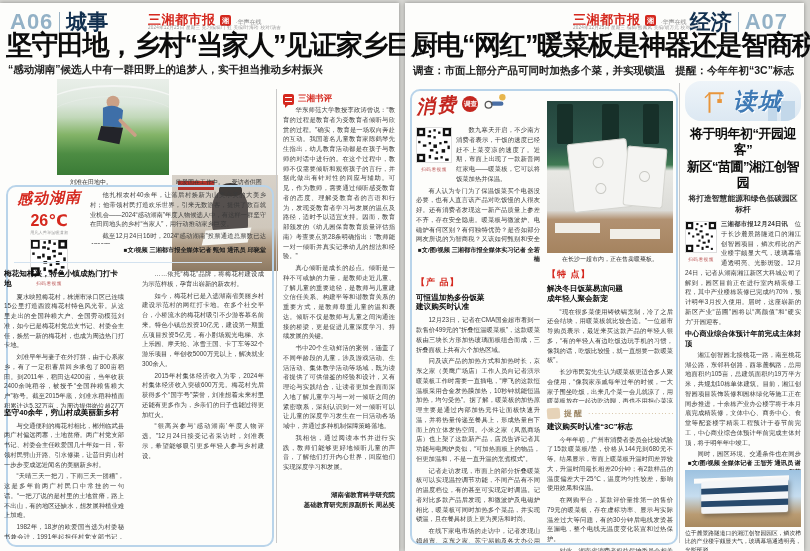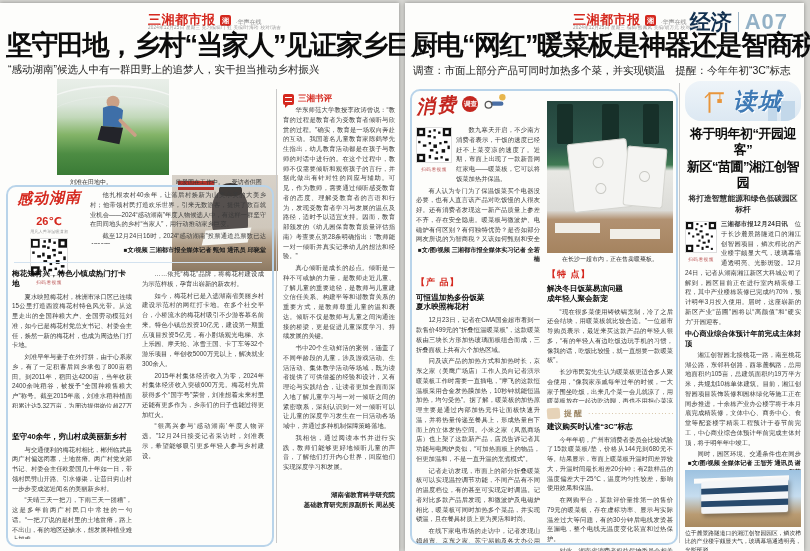--- a/index.html
+++ b/index.html
@@ -4,21 +4,21 @@
 <style>
   html,body{margin:0;padding:0;}
   body{width:810px;height:551px;background:#d6d6d2;font-family:"Liberation Sans","DejaVu Sans",sans-serif;overflow:hidden;position:relative;}
   .page{position:absolute;top:3px;background:#fdfdfb;box-shadow:0 0 4px rgba(0,0,0,.35);height:548px;width:399px;}
   #pageL{left:0;}
   #pageR{left:405px;}
   .abs{position:absolute;}
   .hairline{border-left:1px solid #c9c9c9;}
   .frame{border:2px solid #b9d4ea;border-radius:10px;}
   .headline{font-weight:900;color:#0c0c0c;letter-spacing:-1.5px;white-space:nowrap;font-size:27px;line-height:1;}
-  .deck{font-size:10.5px;font-weight:400;color:#222;white-space:nowrap;}
+  .deck{font-size:10.5px;font-weight:700;color:#222;white-space:nowrap;}
   .pgnum{font-size:22px;font-weight:700;color:#93b1c6;letter-spacing:1px;}
   .pgsec{font-size:21px;font-weight:900;color:#12304f;}
   .pgdiv{display:inline-block;width:1px;height:20px;background:#9db4c5;margin:0 6px;vertical-align:-3px;}
   .masthead{font-size:13px;font-weight:900;color:#d5281e;letter-spacing:.5px;}
   .mhbadge{display:inline-block;width:11px;height:11px;background:#d5281e;color:#fff;font-size:7px;font-weight:700;text-align:center;line-height:11px;border-radius:2px;vertical-align:1px;}
   .mhsub{font-size:6px;color:#888;}
   .dateline{font-size:4.6px;color:#999;letter-spacing:.2px;white-space:nowrap;}
   .bodytxt{font-size:6.3px;line-height:1.55;color:#3b3b3b;text-align:justify;}
   .bodytxt p{margin:0 0 2px 0;text-indent:2em;}
   .subhead{font-size:7.6px;font-weight:900;color:#111;line-height:1.3;margin:0 0 3px 0;}
@@ -44,21 +44,21 @@
   .ph3 .bottle{position:absolute;top:2%;width:13%;height:26%;background:#173029;border-radius:2px;}
   .ph3 .panel{position:absolute;background:#f4f4f2;border:1px solid #d5d5d0;border-radius:3px;}
   .ph3 .knob{position:absolute;width:9px;height:9px;border:1.5px solid #c9c9c4;border-radius:50%;}
   .ph3 .slip{position:absolute;background:#f1efe9;height:7%;}
   
   .ph4{background:linear-gradient(180deg,#9dc2e0 0%,#c6ddef 46%,#b99b72 78%,#a8895f 100%);}
   .ph4 .bld{position:absolute;left:12%;top:18%;width:76%;height:58%;background:repeating-linear-gradient(180deg,#f3f5f7 0 7px,#27496c 7px 13px);transform:perspective(200px) rotateY(-10deg) skewY(-2deg);border-radius:2px;box-shadow:2px 3px 4px rgba(0,0,0,.3);}
   .ph4 .roof{position:absolute;left:8%;top:12%;width:82%;height:8%;background:#fbfbfa;transform:skewY(-2deg);}
   
   .gdhn{font-size:15px;font-weight:900;color:#d5281e;transform:rotate(-2deg);font-style:italic;letter-spacing:1px;}
-  .temp{font-size:11px;font-weight:900;color:#d5281e;}
+  .temp{font-size:16px;font-weight:900;color:#d5281e;}
   .tempnote{font-size:4.2px;color:#999;}
   .bubble{width:11px;height:11px;background:#d5281e;border-radius:2px;position:relative;background-image:repeating-linear-gradient(180deg,transparent 0 3px,#fff 3px 4px);background-size:7px 100%;background-position:2px 0;background-repeat:no-repeat;}
   .bubble::after{content:"";position:absolute;left:2px;bottom:-3px;border:3px solid transparent;border-top-color:#d5281e;border-left-color:#d5281e;}
   .revtag{font-size:8.5px;font-weight:900;color:#d5281e;}
   .revtitle{font-size:8.8px;font-weight:900;color:#111;line-height:1.35;}
   .script-red{font-size:19px;font-weight:900;font-style:italic;color:#c4271f;letter-spacing:2px;transform:rotate(-4deg);display:inline-block;}
   .badge-round{display:inline-block;background:#c4271f;color:#fff;font-size:6.5px;font-weight:700;border-radius:50%;width:16px;height:16px;line-height:16px;text-align:center;vertical-align:6px;}
   .ducheng-box{background:linear-gradient(180deg,#eef4f9,#dce8f2);border-radius:16px;position:relative;overflow:hidden;}
   .ducheng-txt{font-size:23px;font-weight:900;font-style:italic;color:#3f7ab5;letter-spacing:2px;text-shadow:1px 1px 0 #fff;}
   .dc-bld{position:absolute;background:#c3d8ea;}
@@ -68,20 +68,23 @@
   .remind-t{font-size:8px;font-weight:700;color:#9b8563;letter-spacing:2px;}
   .dotline{font-size:7px;color:#c9b18a;letter-spacing:1px;overflow:hidden;white-space:nowrap;}
   .newspfx{font-weight:900;}
   .signoff{font-size:6.4px;font-weight:700;color:#222;text-align:right;line-height:1.5;}
 </style>
 </head>
 <body>
 
 <div class="page" id="pageL">
 
+  <div class="abs" style="left:10px;top:5px;">
+    <span class="pgnum">A06</span><span class="pgdiv"></span><span class="pgsec">城事</span>
+  </div>
   <div class="abs" style="left:148px;top:7px;white-space:nowrap;">
     <span class="masthead">三湘都市报</span>
     <span class="mhbadge">湘</span>
     <span class="mhsub">·华声在线</span>
   </div>
   <div class="abs dateline" style="left:148px;top:22px;">2024年12月25日 星期三 见习编辑/丁虹 美编/叶海玲 校对/汤吉</div>
 
   <div class="abs headline" style="left:6px;top:29px;">坚守田地，乡村“当家人”见证家乡巨变</div>
   <div class="abs deck" style="left:8px;top:60px;">“感动湖南”候选人中有一群田野上的追梦人，实干担当推动乡村振兴</div>
 
@@ -148,28 +151,28 @@
     <div class="qrlabel">扫码看视频</div>
   </div>
 
   <div class="abs bodytxt clip" style="left:90px;top:187px;width:176px;height:54px;">
     <p>他扎根农村40余年，让落后村焕新为山美水美的大美乡村；他带领村民打造欢乐世界，引来无数游客，提供了数百就业机会——2024“感动湖南”年度人物候选人中，有这样一群坚守在田间地头的乡村“当家人”，用行动推动家乡巨变。</p>
     <p>截至12月24日16时，2024“感动湖南”投票通道总票数已达4700万。</p>
   </div>
   <div class="abs byline" style="left:90px;top:242px;width:176px;">■文/视频 三湘都市报全媒体记者 甄知 通讯员 邱晓堂</div>
   <div class="abs" style="left:14px;top:259px;width:248px;border-top:1px solid #d3e2ef;"></div>
 
-  <div class="abs clip" style="left:12px;top:266px;width:120px;height:270px;">
+  <div class="abs clip" style="left:4px;top:266px;width:120px;height:270px;">
     <div class="subhead">梅花知村兴，特色小镇成热门打卡地</div>
     <div class="bodytxt clip" style="height:116px;">
       <p>夏水映照梅花村，株洲市渌口区已连续15公里打造西渡梅花村特色风光带。从这里走出的全国种粮大户、全国劳动模范刘准，如今已是梅花村党总支书记、村委会主任，焕然一新的梅花村，也成为周边热门打卡地。</p>
       <p>刘准早年与妻子在外打拼，由于心系家乡，有了一定积蓄后回乡承包了800亩稻田。到2011年，稻田达4200亩，当年收获2400余吨稻谷，被授予“全国种粮售粮大户”称号。截至2015年底，刘准水稻种植面积累计达5.32万亩，为周边提供岗位超27万个，也在这一年，他当选为梅花村党总支书记。</p>
 
     </div>
-    <div class="subhead" style="margin-top:24px;">坚守40余年，穷山村成美丽新乡村</div>
+    <div class="subhead" style="margin-top:0;">坚守40余年，穷山村成美丽新乡村</div>
     <div class="bodytxt clip" style="height:122px;">
       <p>与交通便利的梅花村相比，郴州临武县两广村偏远闭塞，土地贫瘠。两广村党支部书记、村委会主任欧爱国几十年如一日，带领村民劈山开路、引水修渠，让昔日穷山村一步步变成远近闻名的美丽新乡村。</p>
       <p>“天晴三天一把刀，下雨三天一团糟”，这是多年前两广村民口中常挂的一句话。“一把刀”说的是村里的土地贫瘠，路上不出山，有的地区还缺水，想发展种植业难上加难。</p>
       <p>1982年，18岁的欧爱国当选为村委秘书兼会计，1991年起担任村党支部书记，他在村里一干就是40多年。</p>
 
     </div>
   </div>
 
   <div class="abs bodytxt clip" style="left:142px;top:266px;width:122px;height:270px;">
     <p>……依托“梅花”品牌，将梅花村建设成为示范样板，孕育出崭新的新农村。</p>
@@ -259,21 +262,21 @@
         </svg>
         <div class="qrlabel">扫码看视频</div>
       </div>
       <p>数九寒天开启，不少南方消费者表示，干饭的速度已经赶不上菜变凉的速度了。近期，市面上出现了一款新晋网红家电——暖菜板，它可以将饭菜加热并保温。</p>
       <p>有人认为专门为了保温饭菜买个电器没必要，也有人直言该产品对吃饭慢的人很友好。还有消费者发现这一新产品质量上参差不齐，存在安全隐患。暖菜板与微波炉、电磁炉有何区别？有何独特优势？是否如部分网友所说的为智商税？又该如何甄别和安全使用？12月23日，记者在长沙展开了走访调查。</p>
     </div>
     <div class="byline" style="margin-top:2px;">■文/图/视频 三湘都市报全媒体实习记者 全若楠</div>
     <div class="redlabel" style="margin-top:12px;">【产 品】</div>
     <div class="subhead" style="margin-top:4px;">
       <div>可恒温加热多份饭菜</div>
-      <div>夏水映照梅花村</div>
+      <div>建议购买时认准</div>
     </div>
     <div class="bodytxt clip" style="height:228px;">
       <p>12月23日，记者在CMA国金超市看到一款售价499元的“折叠恒温暖菜板”，这款暖菜板由三块长方形加热玻璃面板组合而成，三折叠面板上共有六个加热区域。</p>
       <p>问及该产品的加热方式和加热时长，京东之家（美鹰广场店）工作人员向记者演示暖菜板工作时需要一直插电，“摩飞的这款恒温板采用合金发热膜加热，10秒钟就能恒温加热，均匀受热”。据了解，暖菜板的加热原理主要是通过内部加热元件让面板快速升温，并将热量传递至餐具上，形成热量自下而上的立体发热空间。小米之家（凤凰商场店）也上架了这款新产品，店员告诉记者其功能与电陶炉类似，“可加热面板上的物品，但更加温和，不是一直升温的烹煮模式”。</p>
       <p>记者走访发现，市面上的部分折叠暖菜板可以实现温控调节功能，不同产品有不同的温度档位，有的甚至可实现定时调温。记者对比多款产品后发现，和微波炉及电磁炉相比，暖菜板可同时加热多个菜品，并实现锁温，且在餐具材质上更为灵活和时尚。</p>
       <p>在线下家电市场的走访中，记者发现山姆超市、京东之家、苏宁易购及各大办公用品批发市场均有售卖。线上一款售价109元的暖菜板可放置6个碗盘，除了暖菜还包含多种功能，一机多用，既是暖菜板也是电陶炉。在电商平台，暖菜板价格从79元到400元不等，价格主要与暖菜板面积、温控效果有关。</p>
     </div>
   </div>
 
   <div class="abs" style="left:142px;top:98px;width:126px;">

